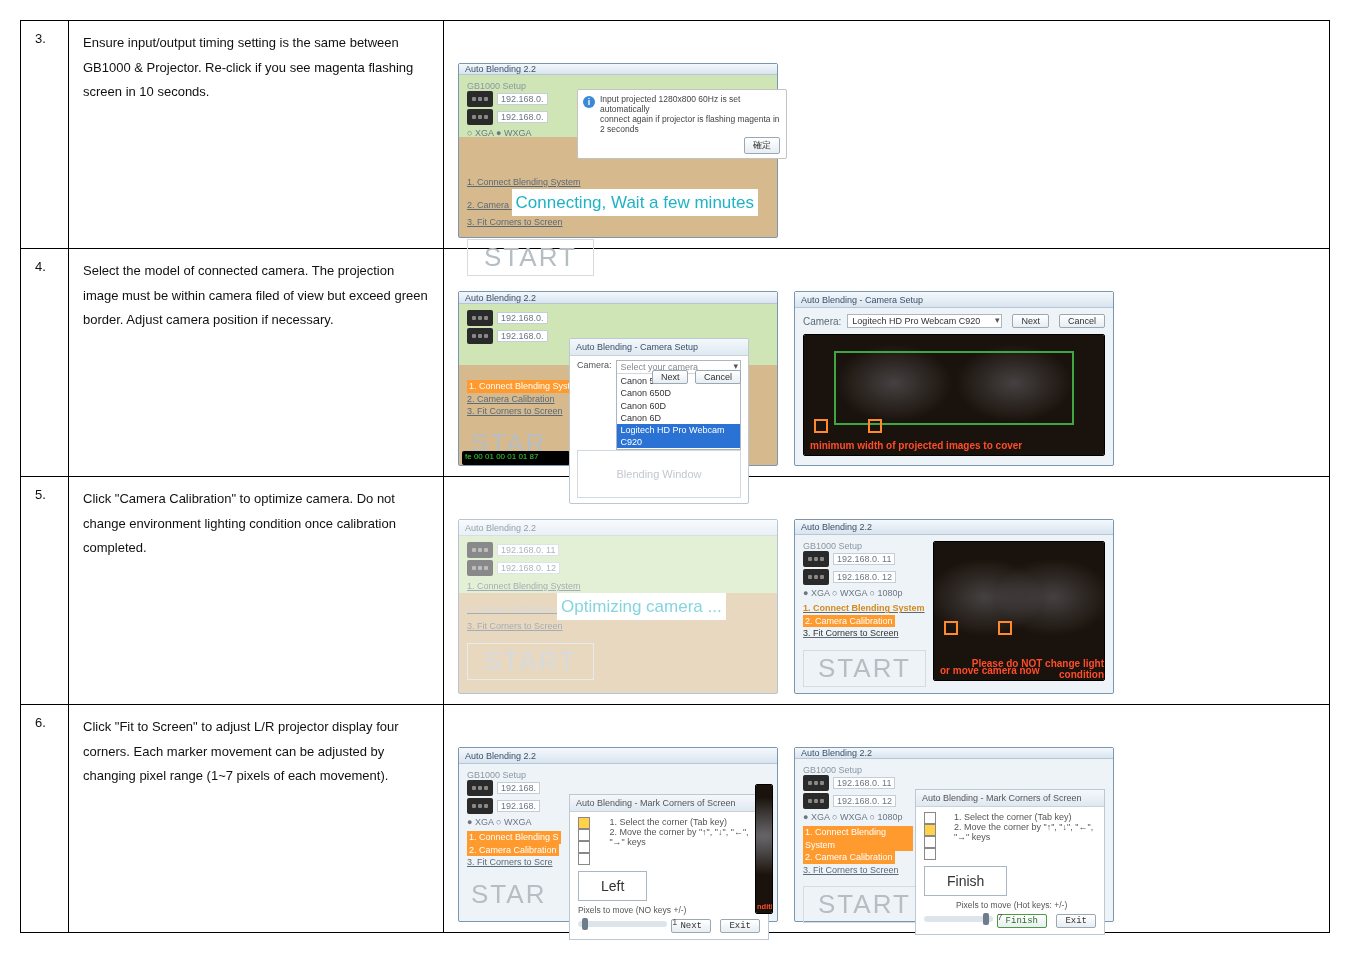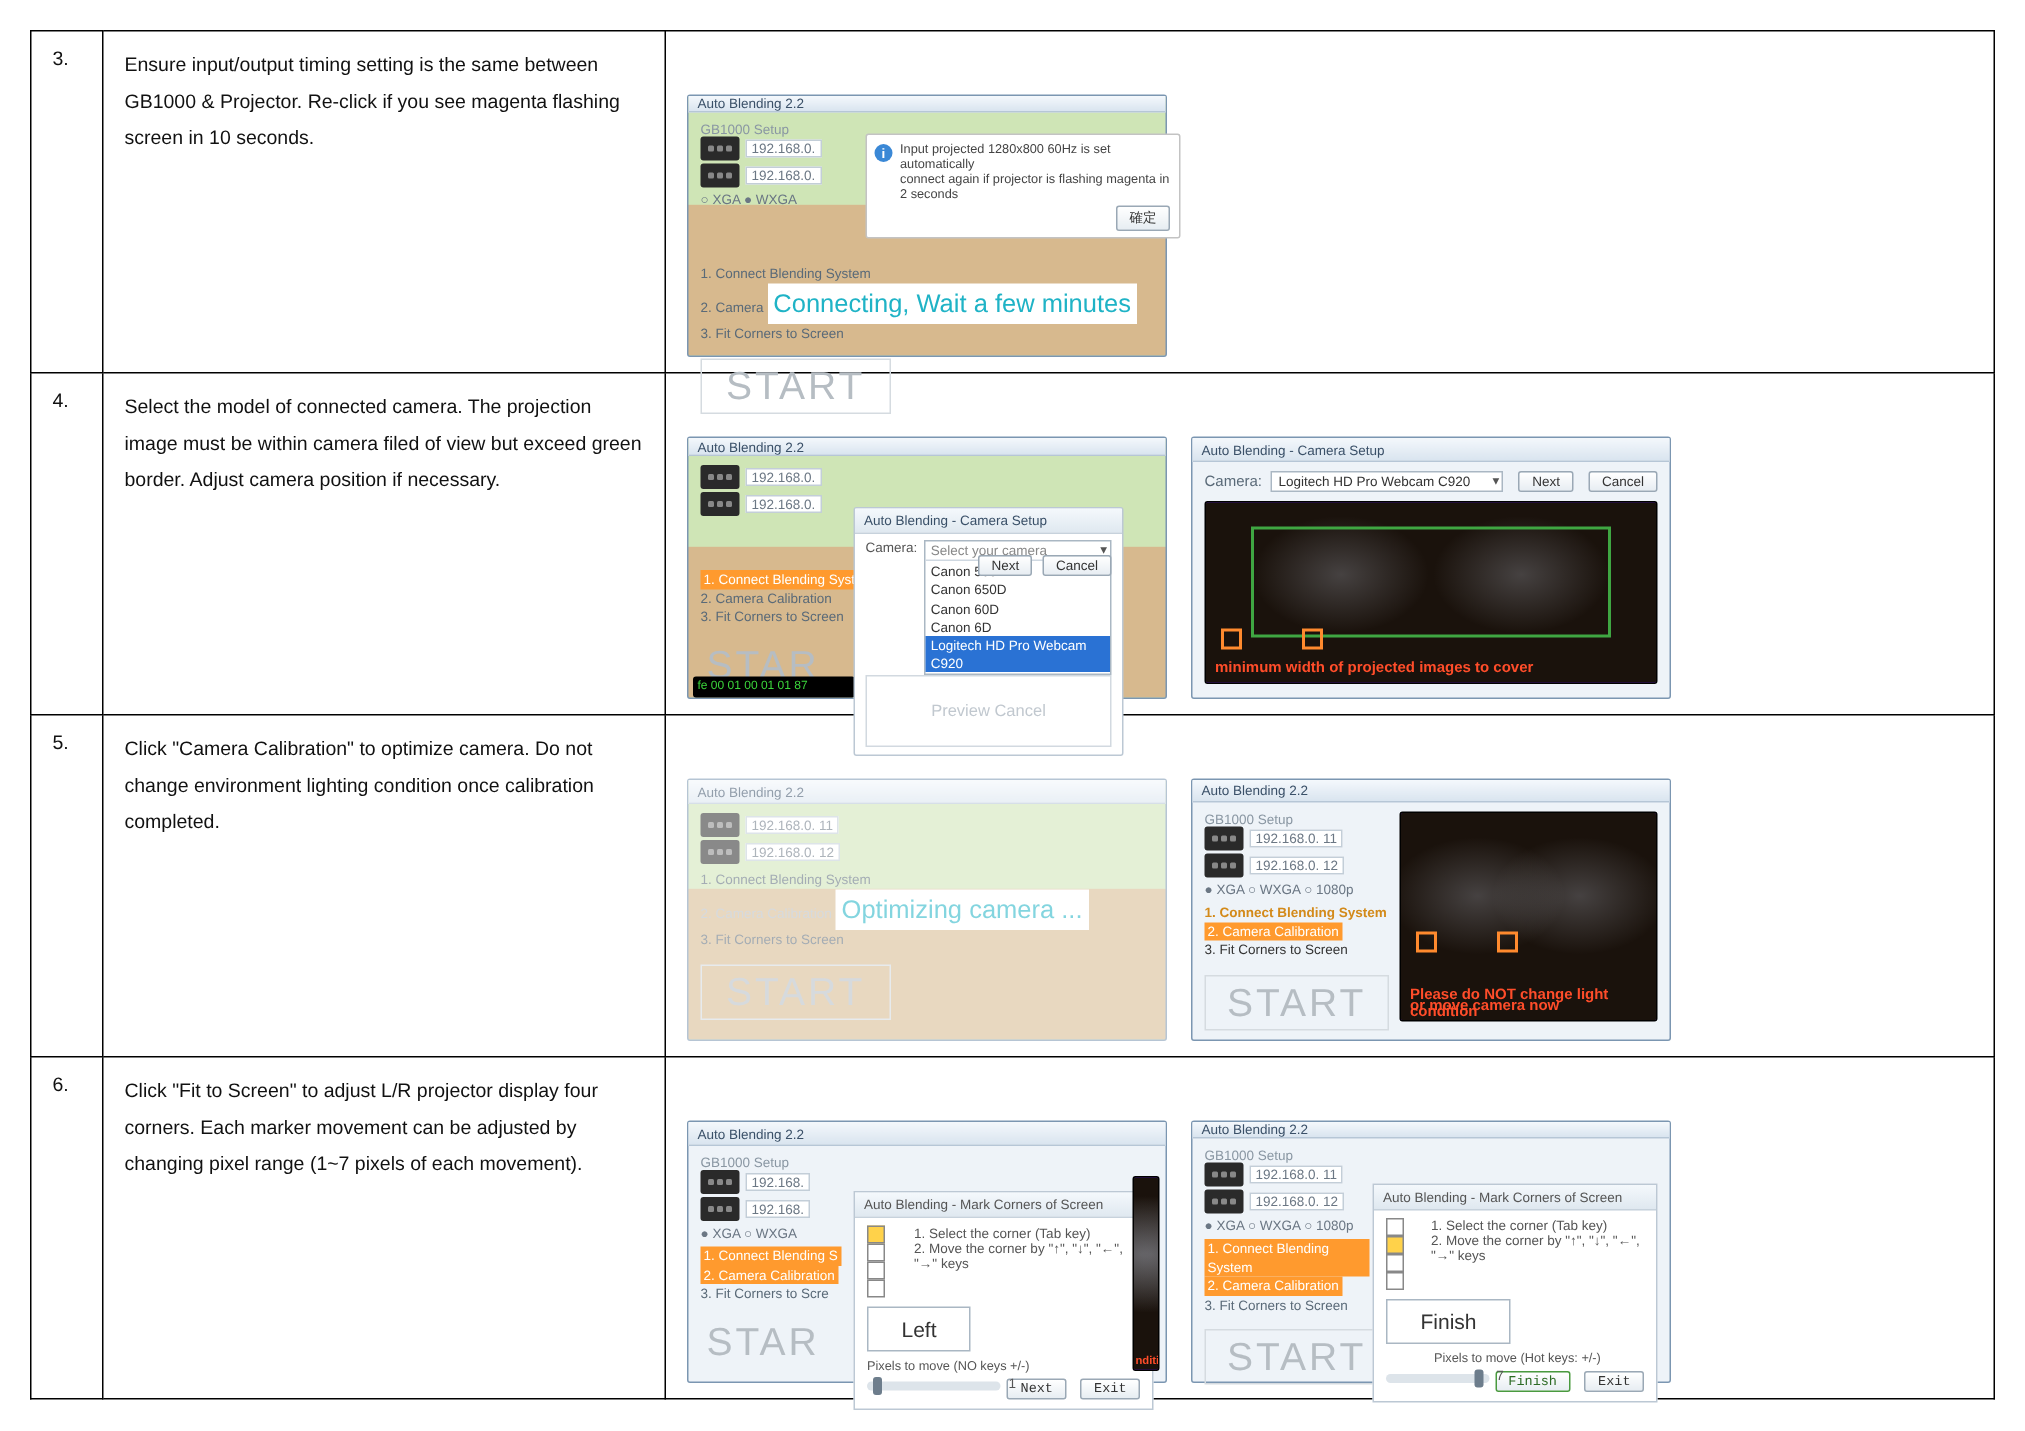--- a/index.html
+++ b/index.html
@@ -55,40 +55,41 @@
       margin-top: 6px;
     }
     .big-cyan {
       font-size: 17px;
       color: #1fb3c6;
       font-weight: 400;
       background:#fff;
       padding:2px 4px;
       display:inline-block;
     }
-    .steps-list { list-style:none; padding:0; margin:4px 0; font-size:9px; line-height:1.4; }
+    .steps-list { list-style:none; padding:0; margin:4px 0; font-size:9px; line-height:1.4;text-decoration:underline; }
     .steps-list li.active { color:#d38a1a; font-weight:600; }
     .steps-list li.hot    { background:#ff9a2e; color:#fff; padding:0 2px; display:inline-block; }
     .mini-btn {
       display:inline-block; font-size:9px;
       padding:1px 8px; border:1px solid #9aa8b5;
       background:linear-gradient(#fff,#e7edf2);
       border-radius:2px; margin-left:4px; color:#333;
     }
     .ports-row { display:flex; align-items:center; gap:4px; margin-bottom:2px; }
     .port-block { width:26px; height:16px; background:#2a2a2a; border-radius:2px; display:flex; gap:2px; align-items:center; justify-content:center; }
     .port-block i { width:4px; height:4px; background:#888; border-radius:1px; }
     .ip-box { font-size:9px; border:1px solid #c3ced8; background:#fff; padding:0 3px; color:#6b7784; }
     .scene {
-      background:#4c1d95;
+      background:#fef9c3;
       border:1px solid #000;
       border-radius:2px;
       height:110px; width:100%;
       position:relative;
       overflow:hidden;
+      text-align:right;
     }
     .scene::before {
       content:''; position:absolute; inset:0;
       background:
         radial-gradient(80px 50px at 30% 30%, rgba(220,235,255,.35), transparent 60%),
         radial-gradient(80px 50px at 70% 30%, rgba(220,235,255,.35), transparent 60%),
         linear-gradient(#6a7353 0 38%, #77623f 38% 100%);
     }
     .scene.dark::before {
       background:
@@ -297,21 +298,21 @@
                     <span>Canon 60D</span><br>
                     <span>Canon 6D</span><br>
                     <span class="hl">Logitech HD Pro Webcam C920</span>
                   </div>
                 </div>
               </div>
               <div style="text-align:right;margin:-80px 0 66px;">
                 <span class="mini-btn">Next</span>
                 <span class="mini-btn">Cancel</span>
               </div>
-              <div class="preview">Preview Cancel</div>
+              <div class="preview">Blending Window</div>
             </div>
           </div>
         </div>
 
         <div class="shot w2" style="background:#eef3f8;">
           <div class="titlebar">Auto Blending - Camera Setup</div>
           <div class="body">
             <div style="display:flex;align-items:center;gap:6px;">
               <span>Camera:</span>
               <div class="dropdown" style="width:170px;">

